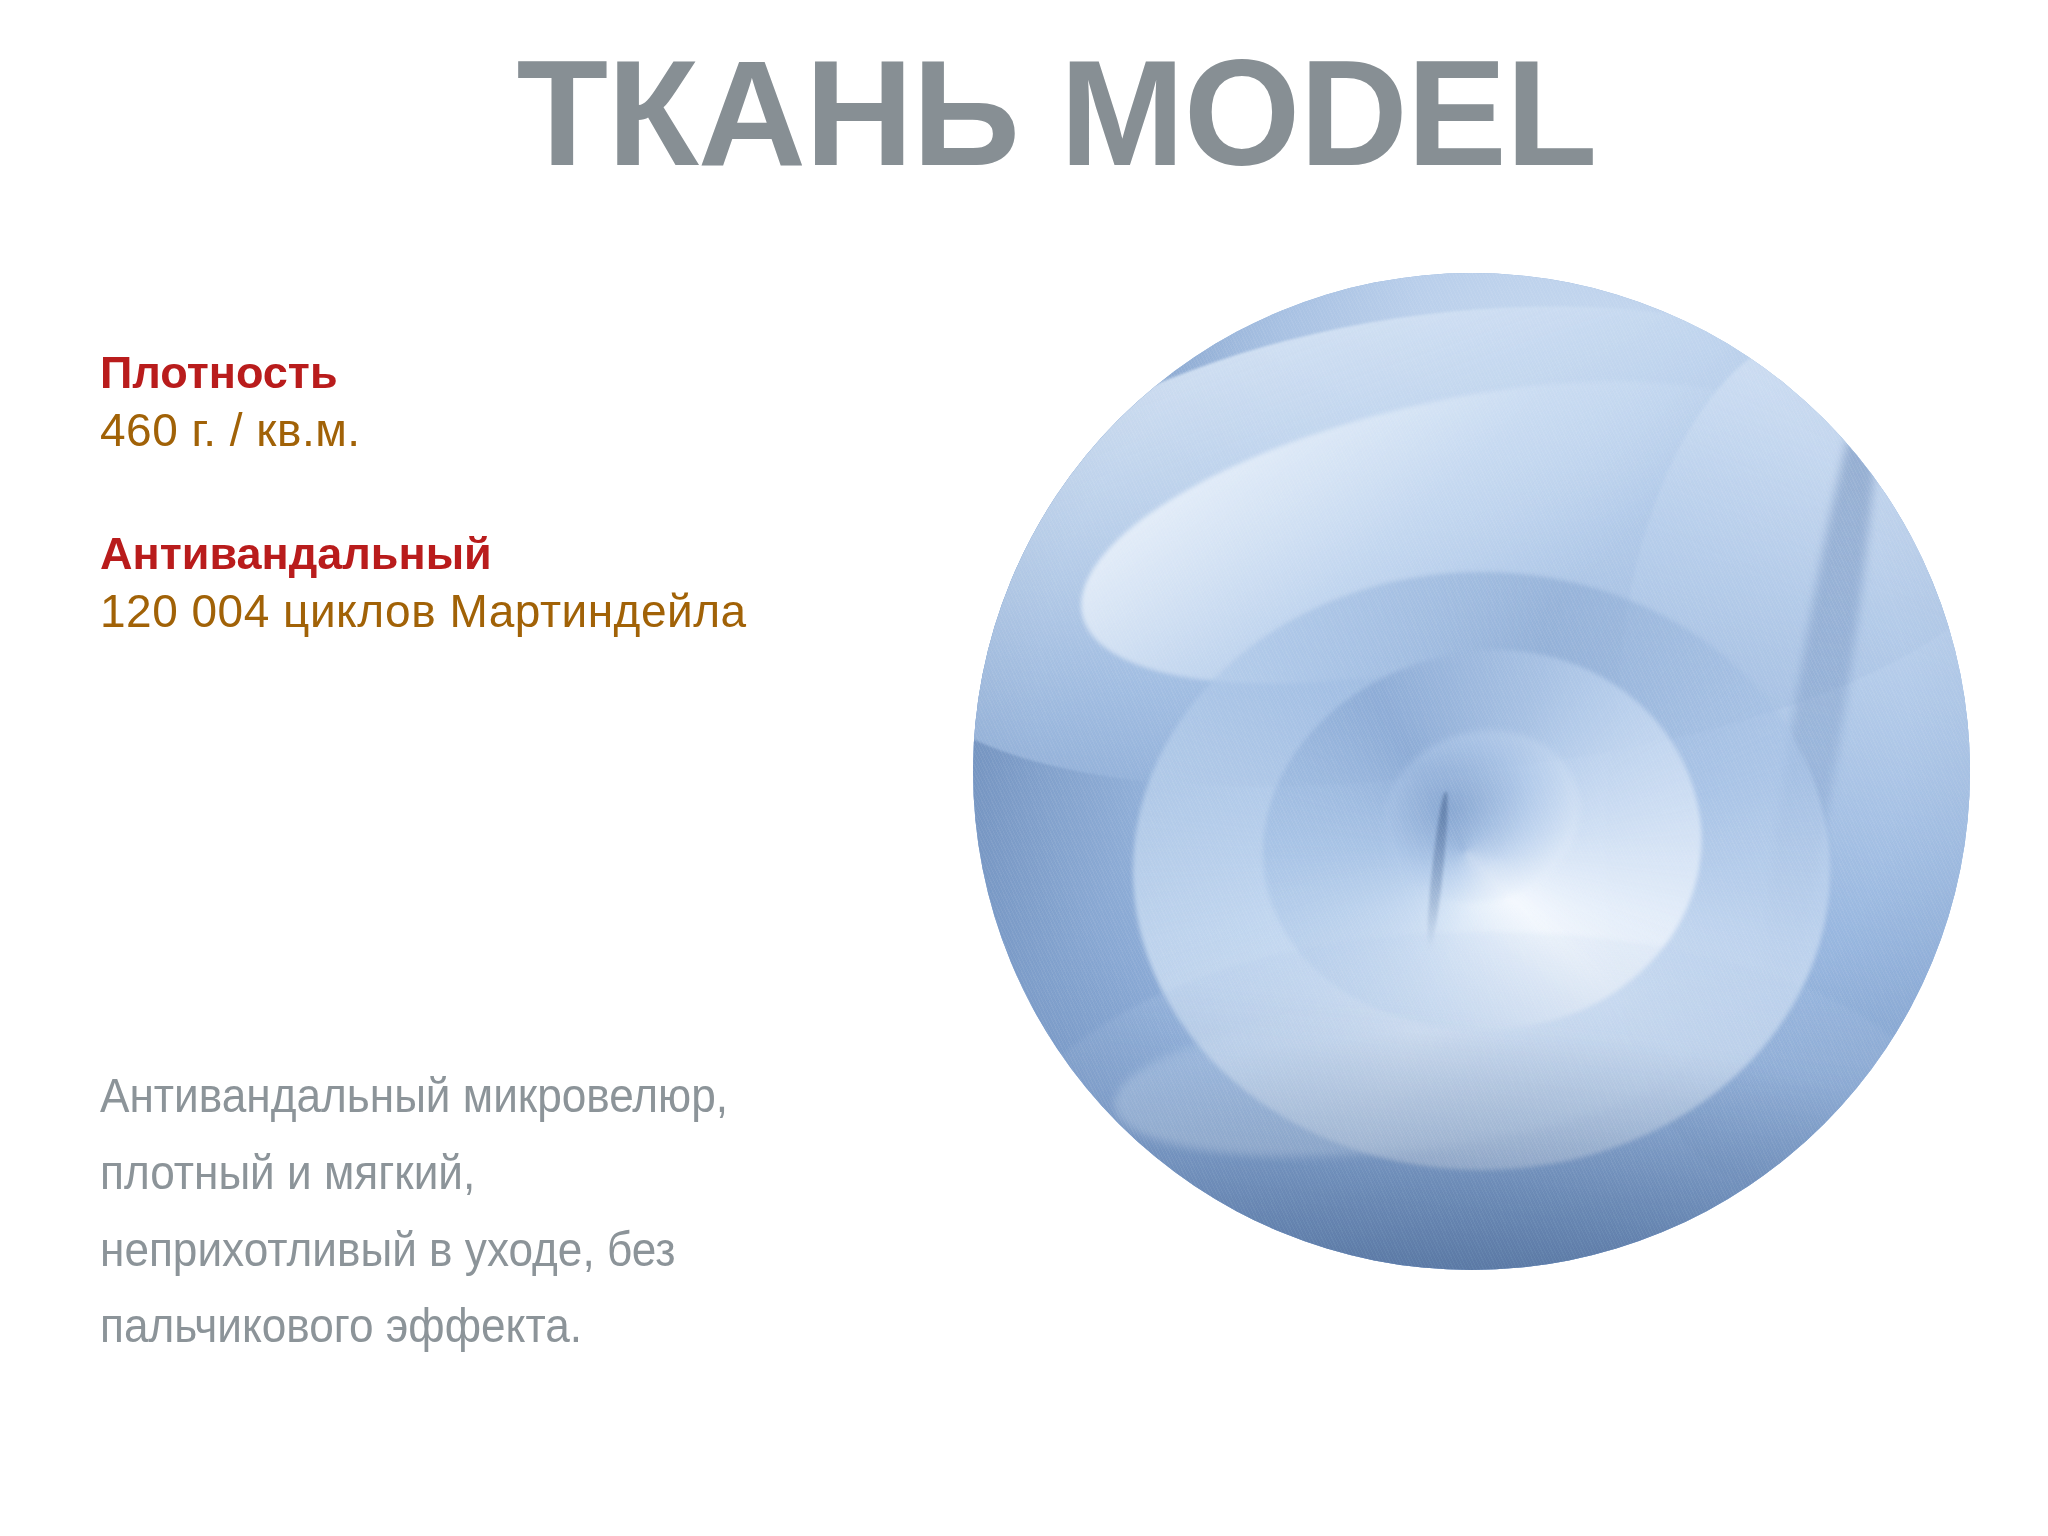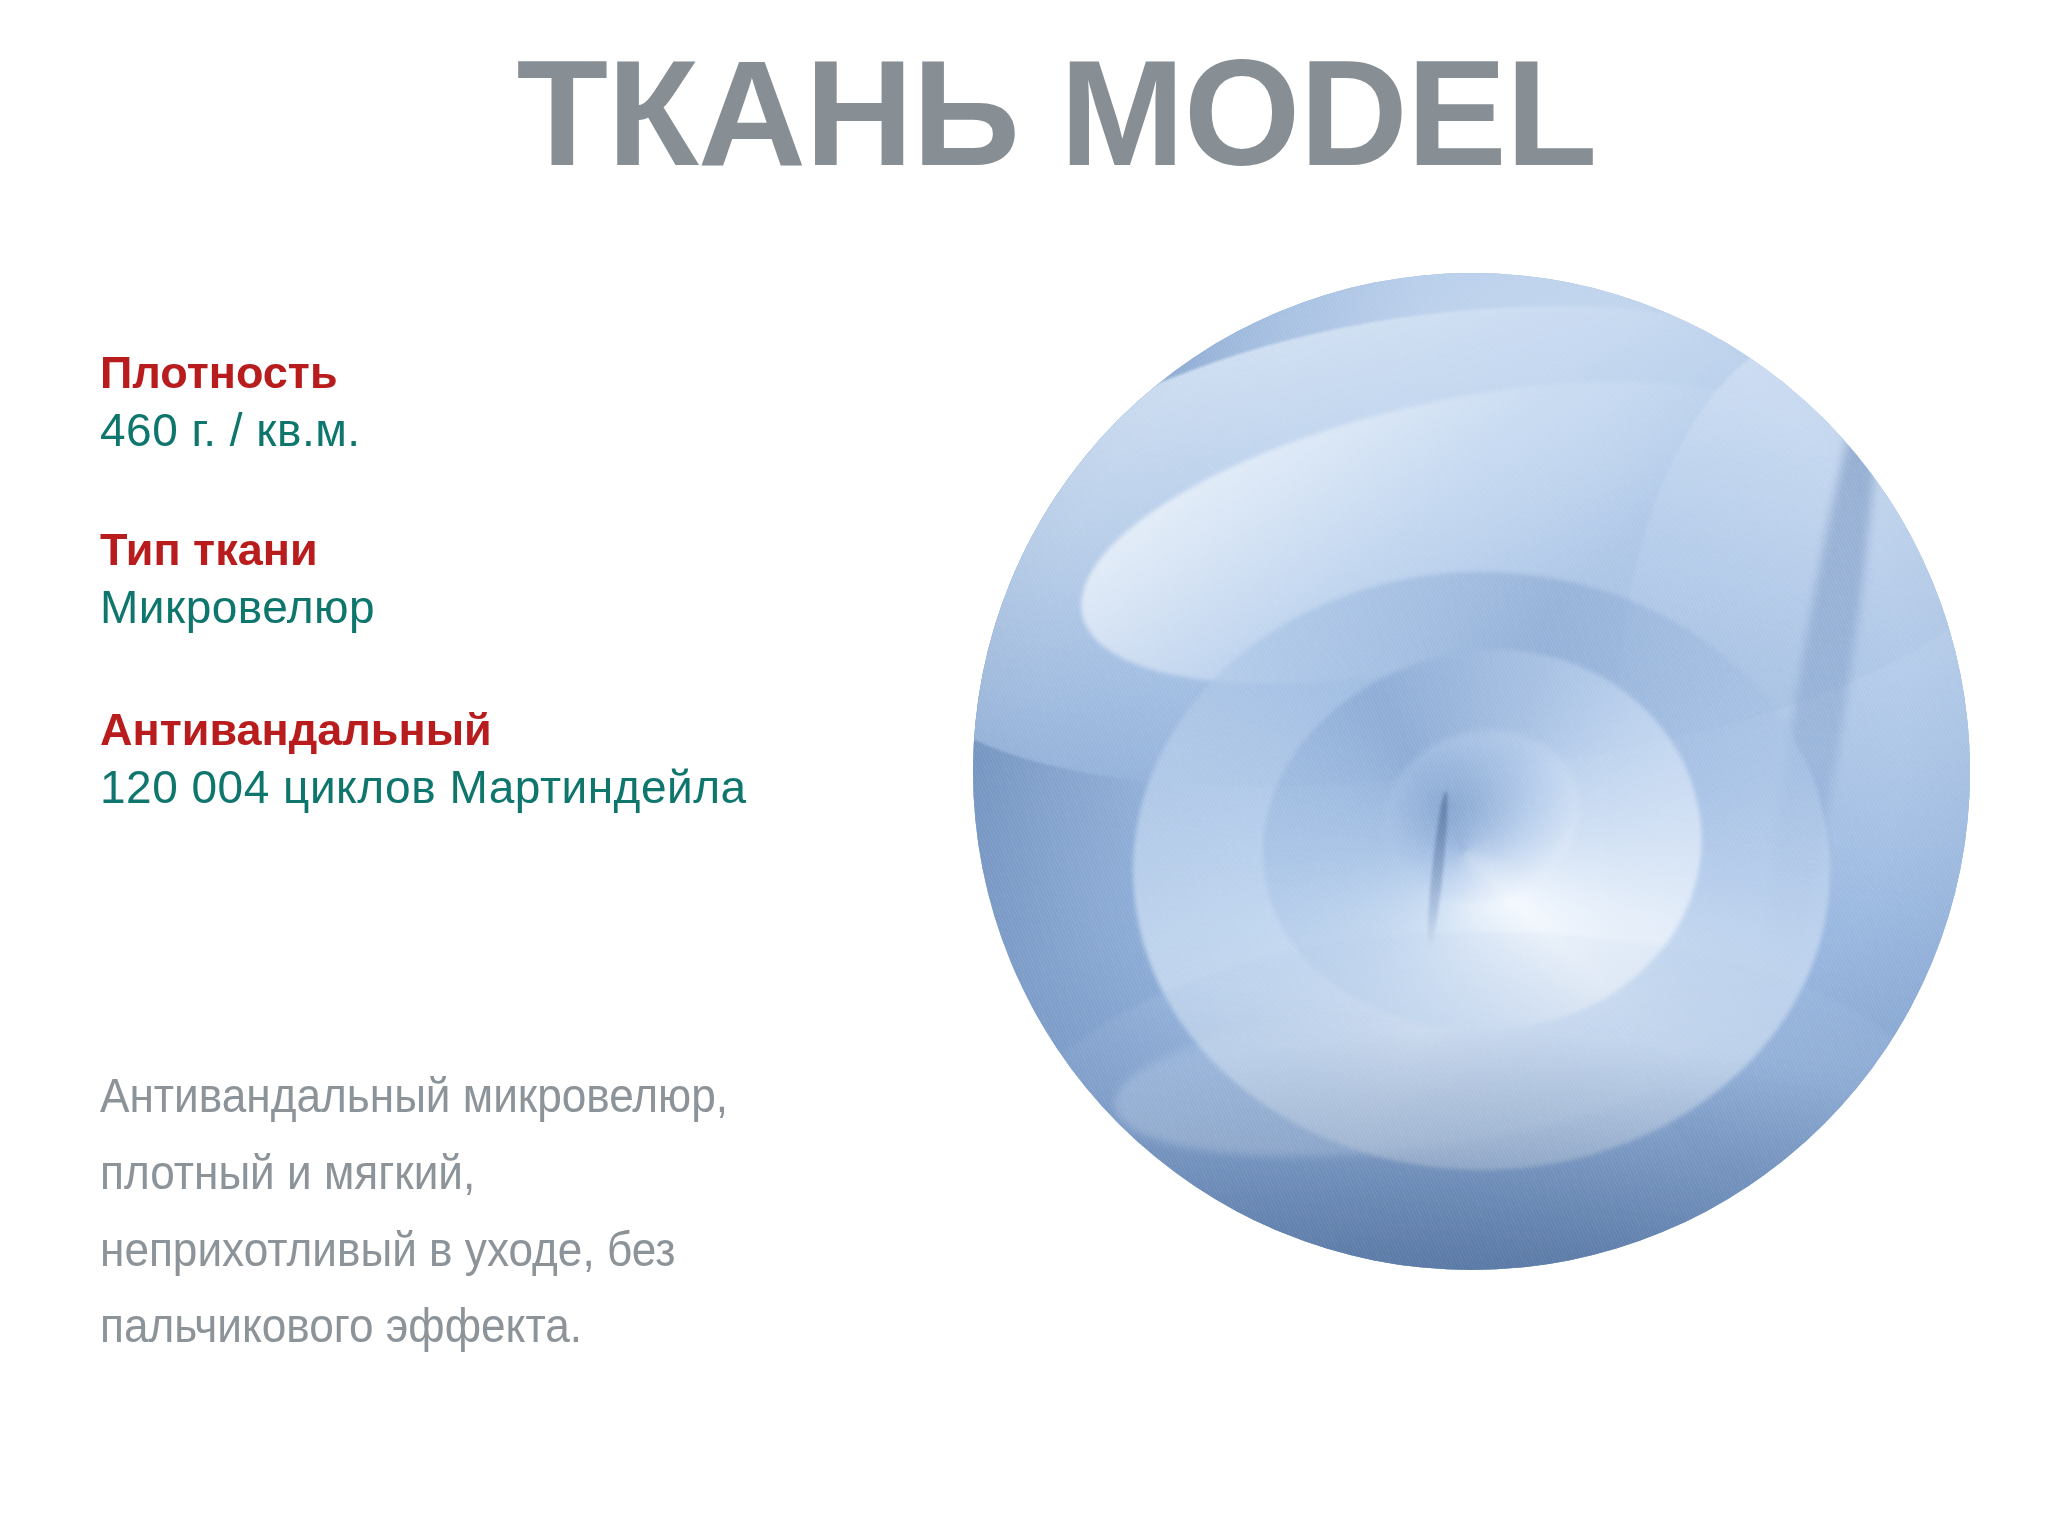--- a/index.html
+++ b/index.html
@@ -41,21 +41,21 @@
     font-size:45px;
     font-weight:bold;
     color:#b91c1c;
     line-height:1.12;
     letter-spacing:0px;
     margin:0 0 4px 0;
   }
   .spec-value{
     font-size:46px;
     font-weight:400;
-    color:#0f766e;
+    color:#a16207;
     line-height:1.22;
     letter-spacing:0.5px;
     margin:0;
   }
   #spec-block-2{margin-top:66px;}
   #spec-block-3{margin-top:70px;}
 
   
   .description{
     position:absolute;
@@ -239,24 +239,20 @@
 
   <div class="title">ТКАНЬ MODEL</div>
 
   <div class="specs">
 
     <div class="spec-block" id="spec-block-1">
       <p class="spec-label">Плотность</p>
       <p class="spec-value">460 г. / кв.м.</p>
     </div>
 
-    <div class="spec-block" id="spec-block-2">
-      <p class="spec-label">Тип ткани</p>
-      <p class="spec-value">Микровелюр</p>
-    </div>
 
     <div class="spec-block" id="spec-block-3">
       <p class="spec-label">Антивандальный</p>
       <p class="spec-value">120 004 циклов Мартиндейла</p>
     </div>
 
   </div>
 
   <div class="description">
     <div>Антивандальный микровелюр,</div>

